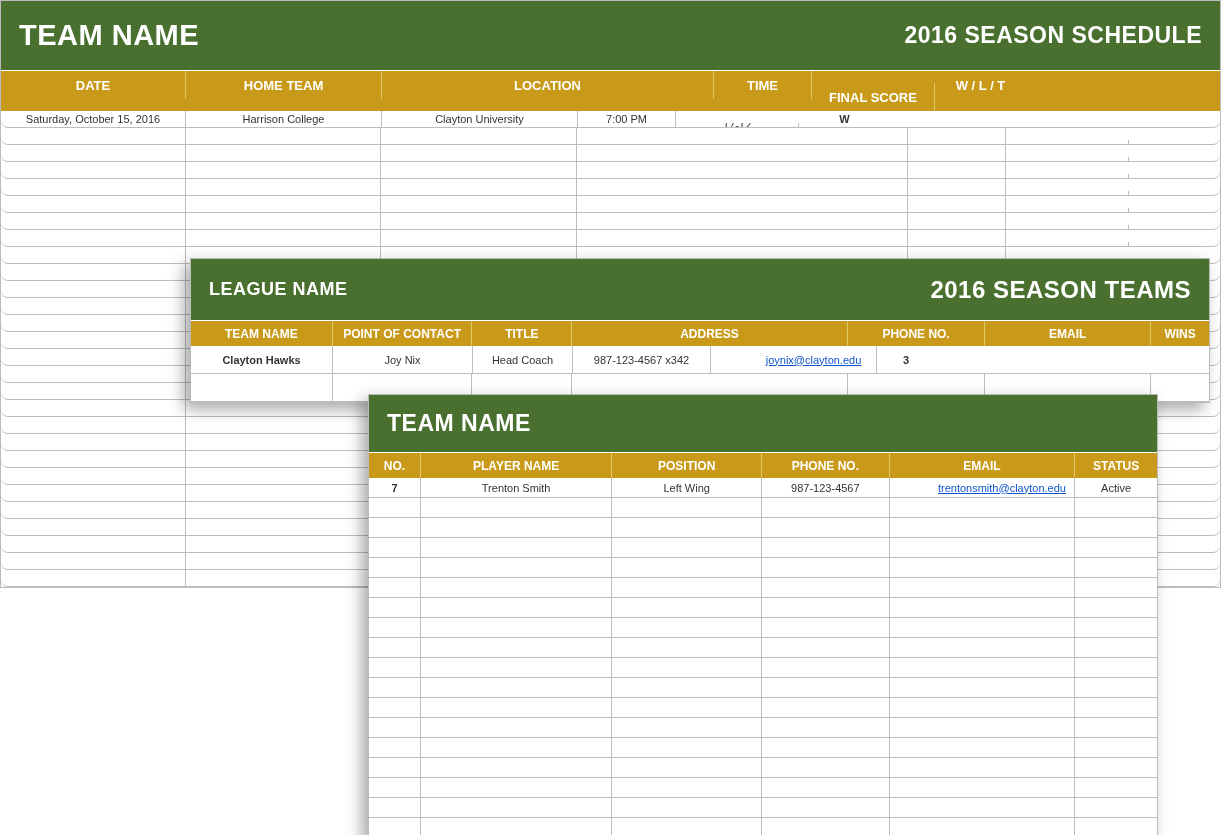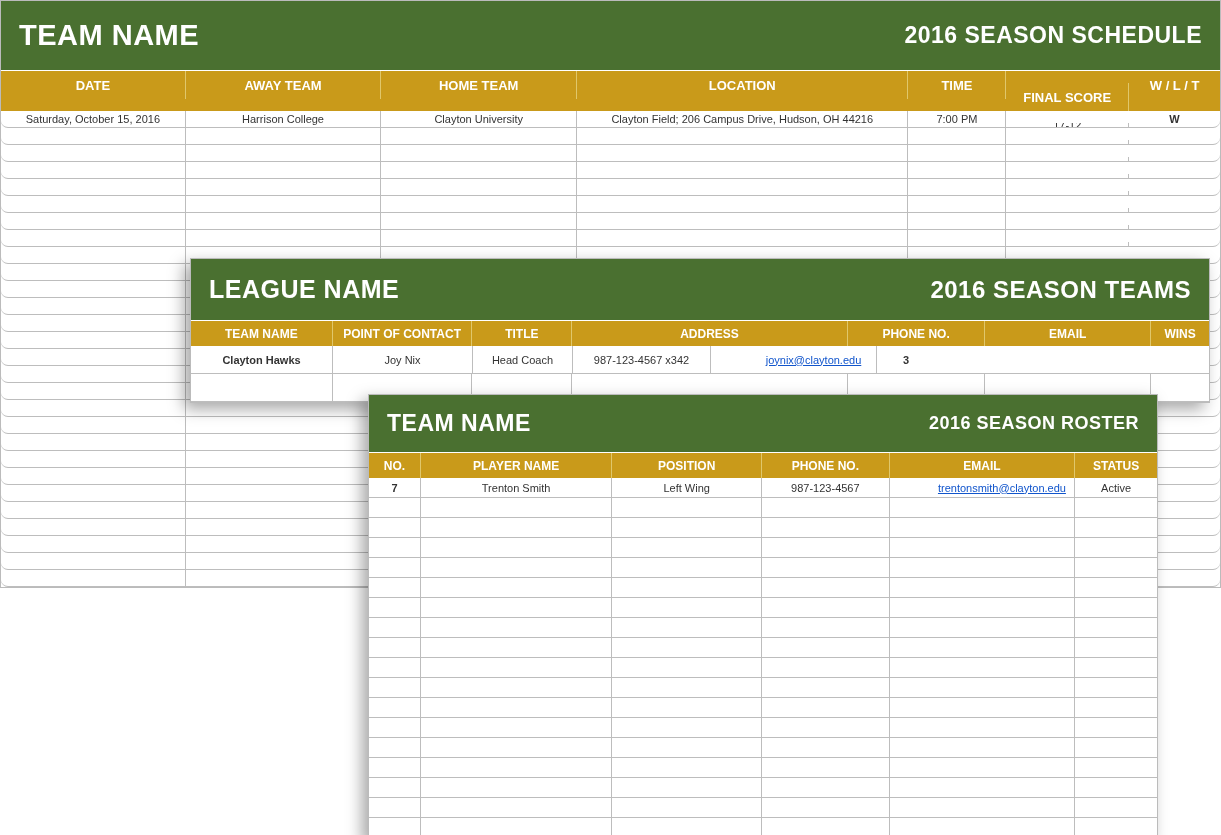--- a/index.html
+++ b/index.html
@@ -85,21 +85,21 @@
   #s1 .c3 { width: 196px; }
   #s1 .c4 { width: 332px; }
   #s1 .c5 { width: 98px; }
   #s1 .c6 { width: 123px; margin-top: 12px; }
   #s1 .c7 { width: 91px; border-right: none; }
   #s1 .row { height: 17px; border-radius: 7px; }
 
   
   #s2 { left: 190px; top: 258px; width: 1020px; }
   #s2 .banner { height: 62px; border-bottom: 1px solid #fff; }
-  #s2 .banner .title-left { font-size: 25px; }
+  #s2 .banner .title-left { font-size: 18px; }
   #s2 .banner .title-right { font-size: 24px; }
   #s2 .colhead { font-size: 12px; }
   #s2 .colhead > div { height: 25px; }
   #s2 .d1 { width: 142px; }
   #s2 .d2 { width: 140px; }
   #s2 .d3 { width: 100px; }
   #s2 .d4 { width: 276px; }
   #s2 .d5 { width: 138px; }
   #s2 .d6 { width: 166px; }
   #s2 .d7 { width: 58px; border-right: none; }
@@ -123,33 +123,31 @@
 </head>
 <body>
 
 <div class="sheet" id="s1">
   <div class="banner">
     <div class="title-left">TEAM NAME</div>
     <div class="title-right">2016 SEASON SCHEDULE</div>
   </div>
   <div class="colhead">
     <div class="c1">DATE</div>
-    <div class="c2">AWAY TEAM</div>
     <div class="c3">HOME TEAM</div>
     <div class="c4">LOCATION</div>
     <div class="c5">TIME</div>
     <div class="c6">FINAL SCORE</div>
     <div class="c7">W / L / T</div>
   </div>
   <div class="rows" id="s1rows">
       <div class="row">
         <div class="c1">Saturday, October 15, 2016</div>
         <div class="c2">Harrison College</div>
         <div class="c3">Clayton University</div>
-        <div class="c4">Clayton Field; 206 Campus Drive, Hudson, OH  44216</div>
         <div class="c5">7:00 PM</div>
         <div class="c6">17-12</div>
         <div class="c7 bold">W</div>
       </div>
       <div class="row">
         <div class="c1"></div>
         <div class="c2"></div>
         <div class="c3"></div>
         <div class="c4"></div>
         <div class="c5"></div>
@@ -426,21 +424,20 @@
         <div class="d5"></div>
         <div class="d6"></div>
         <div class="d7"></div>
       </div>
     </div>
 </div>
 
 <div class="sheet shadow" id="s3">
   <div class="banner">
     <div class="title-left">TEAM NAME</div>
-    <div class="title-right">2016 SEASON ROSTER</div>
   </div>
   <div class="colhead">
     <div class="e1">NO.</div>
     <div class="e2">PLAYER NAME</div>
     <div class="e3">POSITION</div>
     <div class="e4">PHONE NO.</div>
     <div class="e5">EMAIL</div>
     <div class="e6">STATUS</div>
   </div>
   <div class="rows" id="s3rows">

